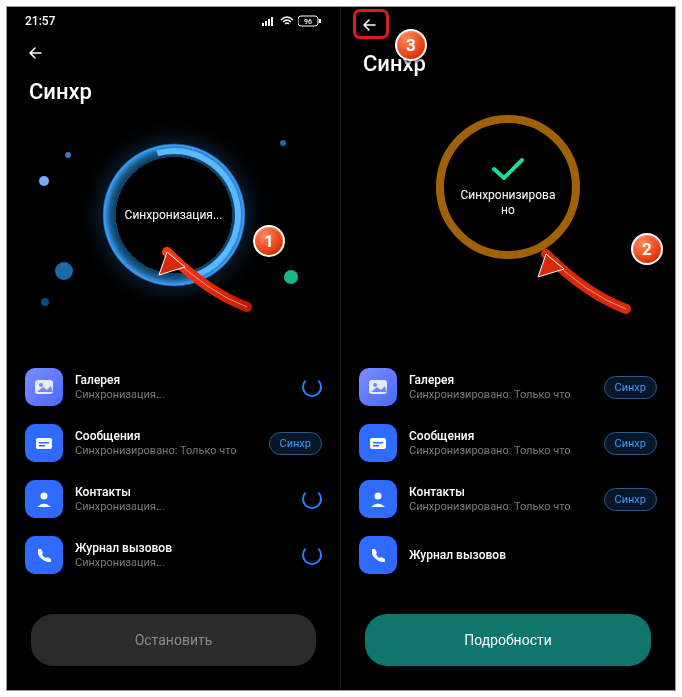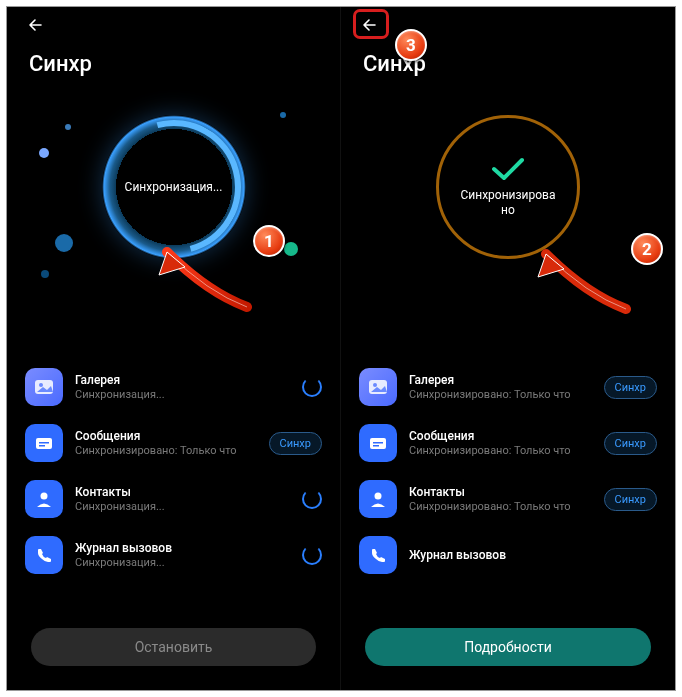--- a/index.html
+++ b/index.html
@@ -91,21 +91,21 @@
   .ring-blue::before {
     content:"";
     position:absolute; inset:5px;
     border-radius:50%;
     border: 6px solid transparent;
     border-top-color:#5ab8ff;
     border-right-color:#5ab8ff;
     transform: rotate(30deg);
   }
   .ring-green {
-    border: 3px solid #a16207;
+    border: 8px solid #a16207;
   }
   .ring-label {
     font-size: 12px;
     color: #fff;
     padding: 0 14px;
     line-height: 1.25;
   }
   .checkmark { margin-bottom: 6px; }
 
   .bubble {
@@ -158,21 +158,21 @@
     border: 1px solid #2a5a8a;
     border-radius: 14px;
     padding: 4px 10px;
     background: #061828;
   }
 
   
   .bottom-btn {
     position: absolute;
     left: 24px; right: 24px; bottom: 24px;
-    height: 38px;
+    height: 52px;
     border-radius: 22px;
     display: flex;
     align-items: center; justify-content: center;
     font-size: 14px;
   }
   .btn-stop { background: #2b2b2b; color: #8a8a8a; }
   .btn-details { background: #0f766e; color: #fff; }
 
   
   .marker {
@@ -195,20 +195,39 @@
     pointer-events: none;
     z-index: 9;
   }
 </style>
 </head>
 <body>
 
 <div class="frame">
 
   <div class="phone phone-left">
+    <div class="status-bar">
+      <span>21:57</span>
+      <span class="status-icons">
+        <svg width="14" height="10">
+            <rect x="0" y="7" width="2" height="3" fill="#fff"></rect>
+            <rect x="3" y="5" width="2" height="5" fill="#fff"></rect>
+            <rect x="6" y="3" width="2" height="7" fill="#fff"></rect>
+            <rect x="9" y="1" width="2" height="9" fill="#fff"></rect>
+          </svg>
+        <svg width="14" height="10">
+            <path d="M1 4 Q7 -2 13 4 M3 6 Q7 2 11 6 M5 8 Q7 6 9 8" stroke="#fff" stroke-width="1.3" fill="none"></path>
+          </svg>
+        <svg width="24" height="12">
+            <rect x="0" y="1" width="20" height="10" rx="3" fill="none" stroke="#fff"></rect>
+            <rect x="21" y="4" width="2" height="4" fill="#fff"></rect>
+            <text x="10" y="9" font-size="7" text-anchor="middle" fill="#fff">96</text>
+          </svg>
+      </span>
+    </div>
     <div class="back-row">
       <div class="back-btn">
         <svg width="20" height="16">
             <path d="M14 8 H3 M3 8 L8 3 M3 8 L8 13" stroke="#fff" stroke-width="1.6" fill="none" stroke-linecap="round"></path>
           </svg>
       </div>
     </div>
     <div class="page-title">Синхр</div>
 
     <div class="hero">

